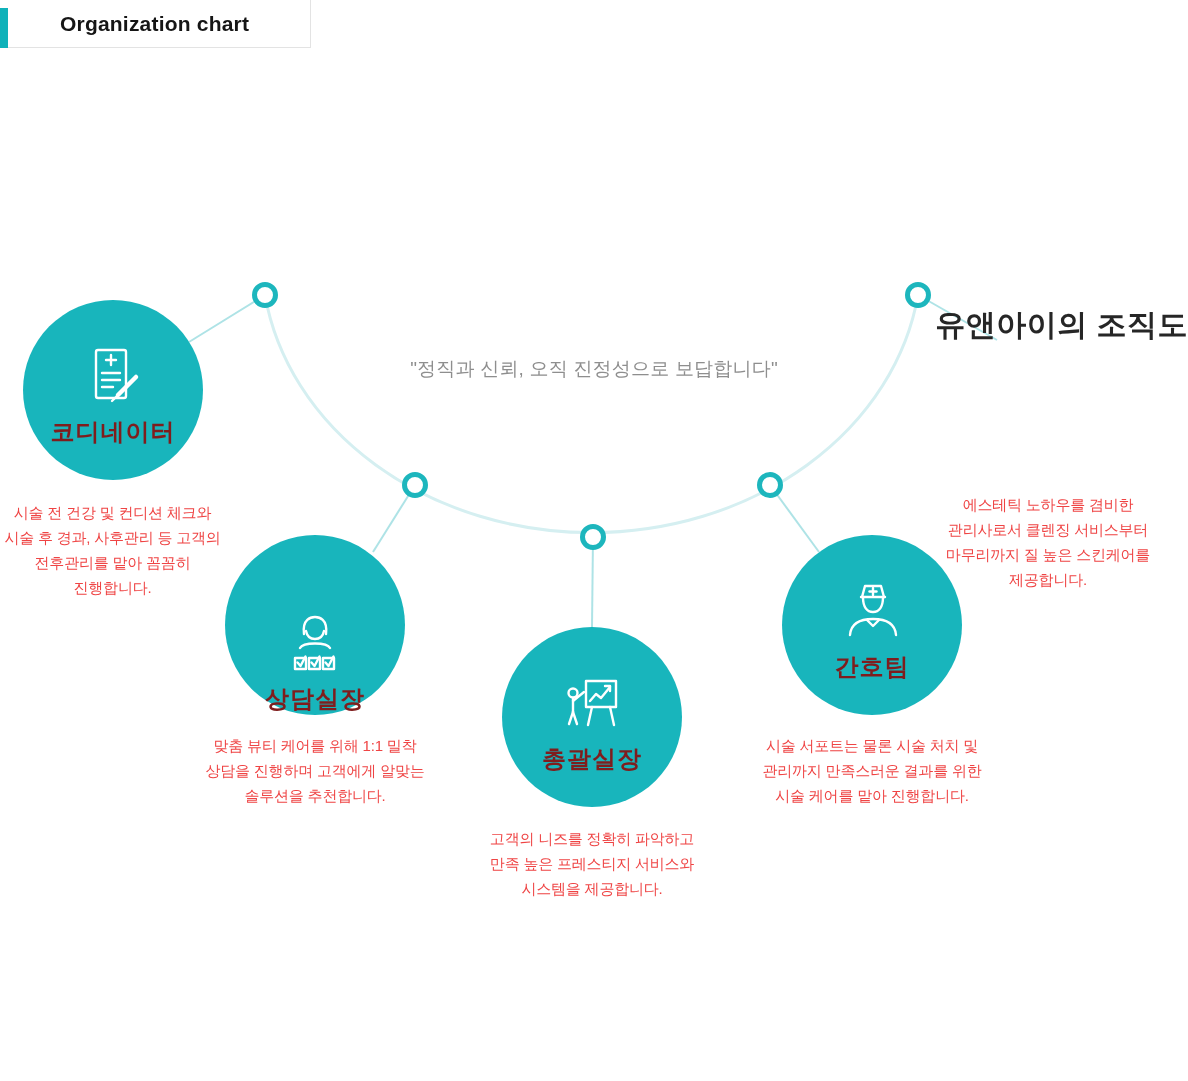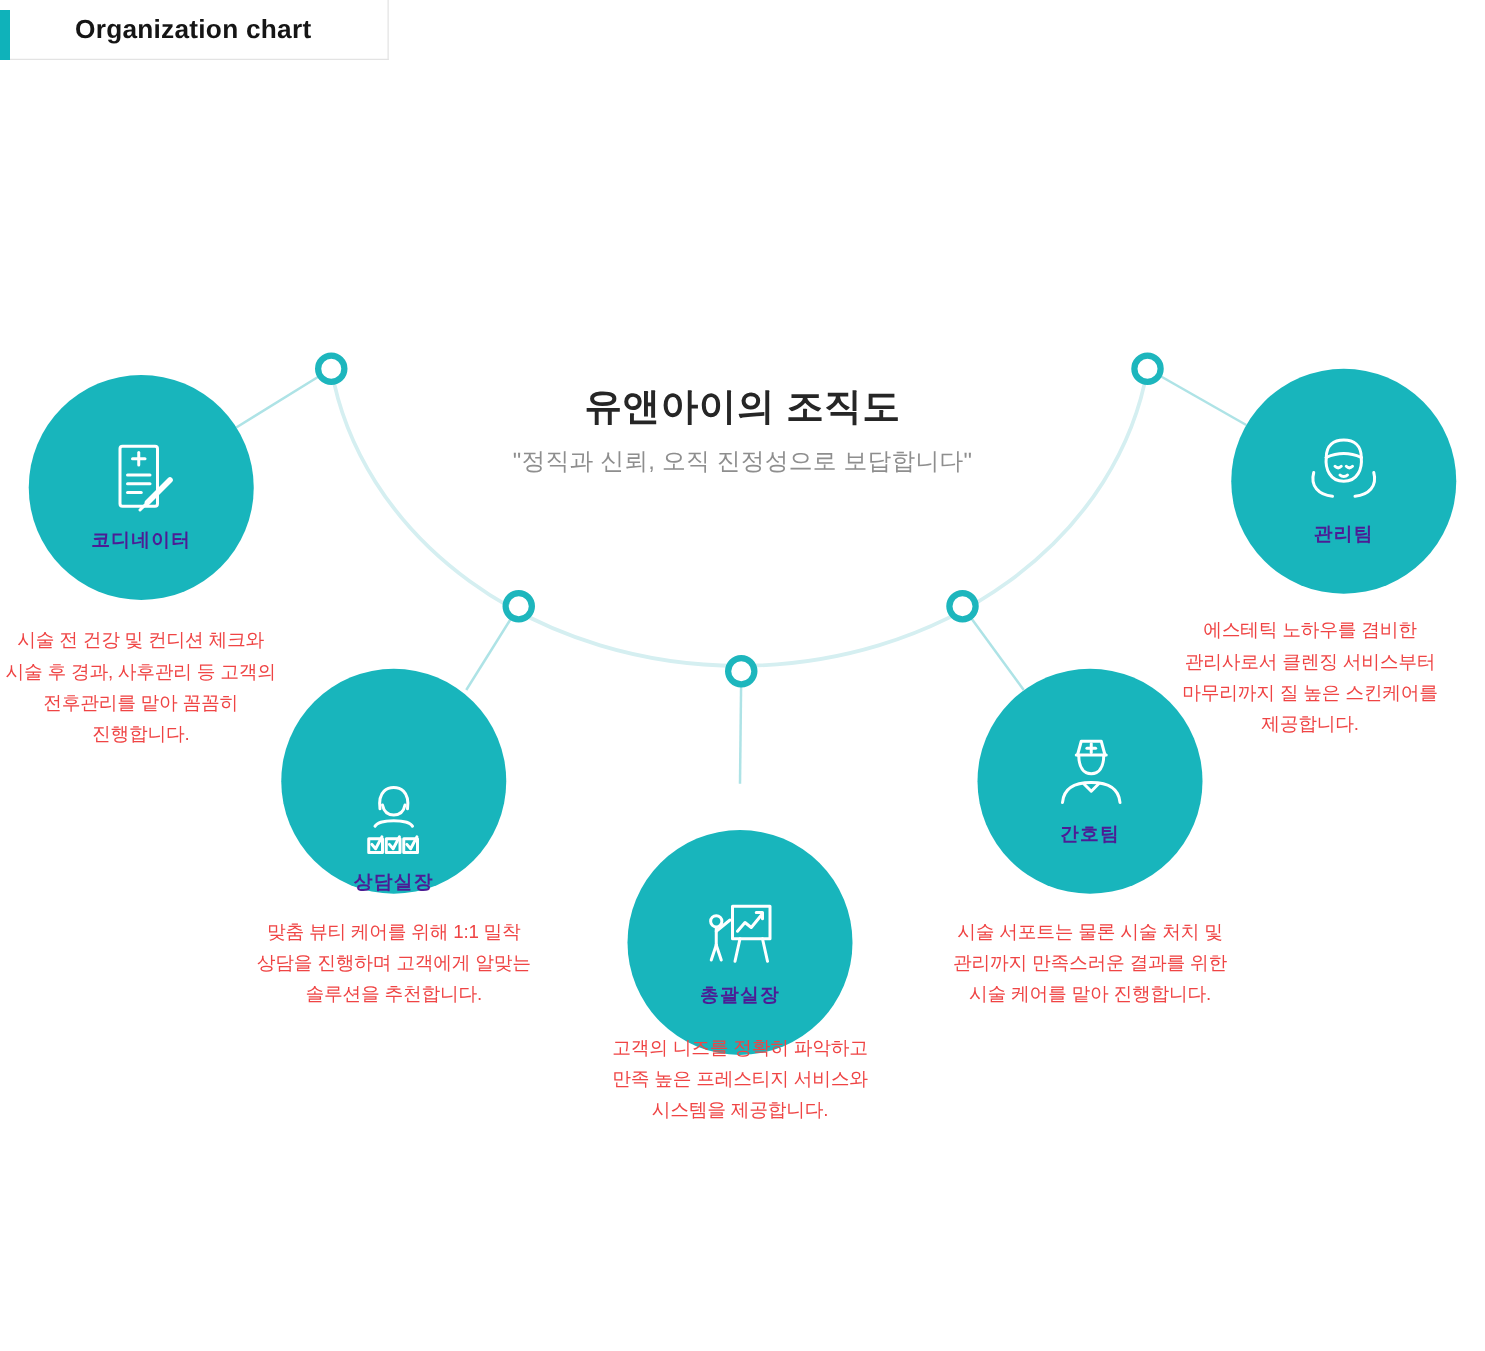--- a/index.html
+++ b/index.html
@@ -38,21 +38,21 @@
     font-weight: 600;
     color: #151515;
     letter-spacing: 0.2px;
   }
 
   
   .section-title {
     position: absolute;
     left: 0; top: 305px;
     width: 1188px;
-    text-align: center;
+    text-align: right;
     font-size: 30px;
     font-weight: 700;
     color: #262626;
     letter-spacing: 0.5px;
   }
   .section-subtitle {
     position: absolute;
     left: 0; top: 356px;
     width: 1188px;
     text-align: center;
@@ -77,41 +77,41 @@
     background: #18b5bc;
     display: flex;
     flex-direction: column;
     align-items: center;
     justify-content: center;
     padding-top: 10px;
   }
   .dept-circle .icon-wrap { line-height: 0; }
   .dept-label {
     margin-top: 2px;
-    font-size: 15px;
+    font-size: 24px;
     font-weight: 700;
-    color: #4c1d95;
+    color: #7f1d1d;
     letter-spacing: 1px;
     white-space: nowrap;
   }
 
   .dept-desc {
     position: absolute;
     font-size: 15px;
     line-height: 25px;
     color: #ef4444;
     text-align: center;
     white-space: pre-line;
     letter-spacing: -0.2px;
   }
 
   
   .circle-coordinator { left: 23px;  top: 300px; }
   .circle-consult     { left: 225px; top: 535px; justify-content: flex-end; }
-  .circle-general     { left: 502px; top: 664px; }
+  .circle-general     { left: 502px; top: 627px; }
   .circle-nurse       { left: 782px; top: 535px; }
   .circle-care        { left: 985px; top: 295px; }
 
   
   .desc-coordinator { left: 0px;   top: 500px; width: 225px; }
   .desc-consult     { left: 195px; top: 733px; width: 240px; }
   .desc-general     { left: 467px; top: 826px; width: 250px; }
   .desc-nurse       { left: 742px; top: 733px; width: 260px; }
   .desc-care        { left: 932px; top: 492px; width: 232px; }
 
@@ -220,33 +220,18 @@
         <path d="M14 58 c1 -12 11 -16 23 -16 c12 0 22 4 23 16"></path>
         <polyline points="31,43 37,49 43,43"></polyline>
       </svg>
     </span>
     <div class="dept-label">간호팀</div>
   </div>
   <div class="dept-desc desc-nurse">시술 서포트는 물론 시술 처치 및
 관리까지 만족스러운 결과를 위한
 시술 케어를 맡아 진행합니다.</div>
 
-  <div class="dept-circle circle-care">
-    <span class="icon-wrap">
-      <svg class="icon" width="72" height="72" viewBox="0 0 72 72">
-        <path d="M22 22 c0 -10 6 -14 14 -14 c8 0 14 4 14 14"></path>
-        <path d="M22 22 c9 -4 19 -4 28 0"></path>
-        <path d="M22 22 c-1 9 3 19 14 19 c11 0 15 -10 14 -19"></path>
-        <path d="M29 29 c1.5 1.5 3.5 1.5 5 0"></path>
-        <path d="M38 29 c1.5 1.5 3.5 1.5 5 0"></path>
-        <path d="M33 36 c1.5 1.5 4.5 1.5 6 0"></path>
-        <path d="M12 34 c-3 11 4 18 15 19"></path>
-        <path d="M60 34 c3 11 -4 18 -15 19"></path>
-      </svg>
-    </span>
-    <div class="dept-label">관리팀</div>
-  </div>
   <div class="dept-desc desc-care">에스테틱 노하우를 겸비한
 관리사로서 클렌징 서비스부터
 마무리까지 질 높은 스킨케어를
 제공합니다.</div>
 
 </div>
 
 </body></html>

